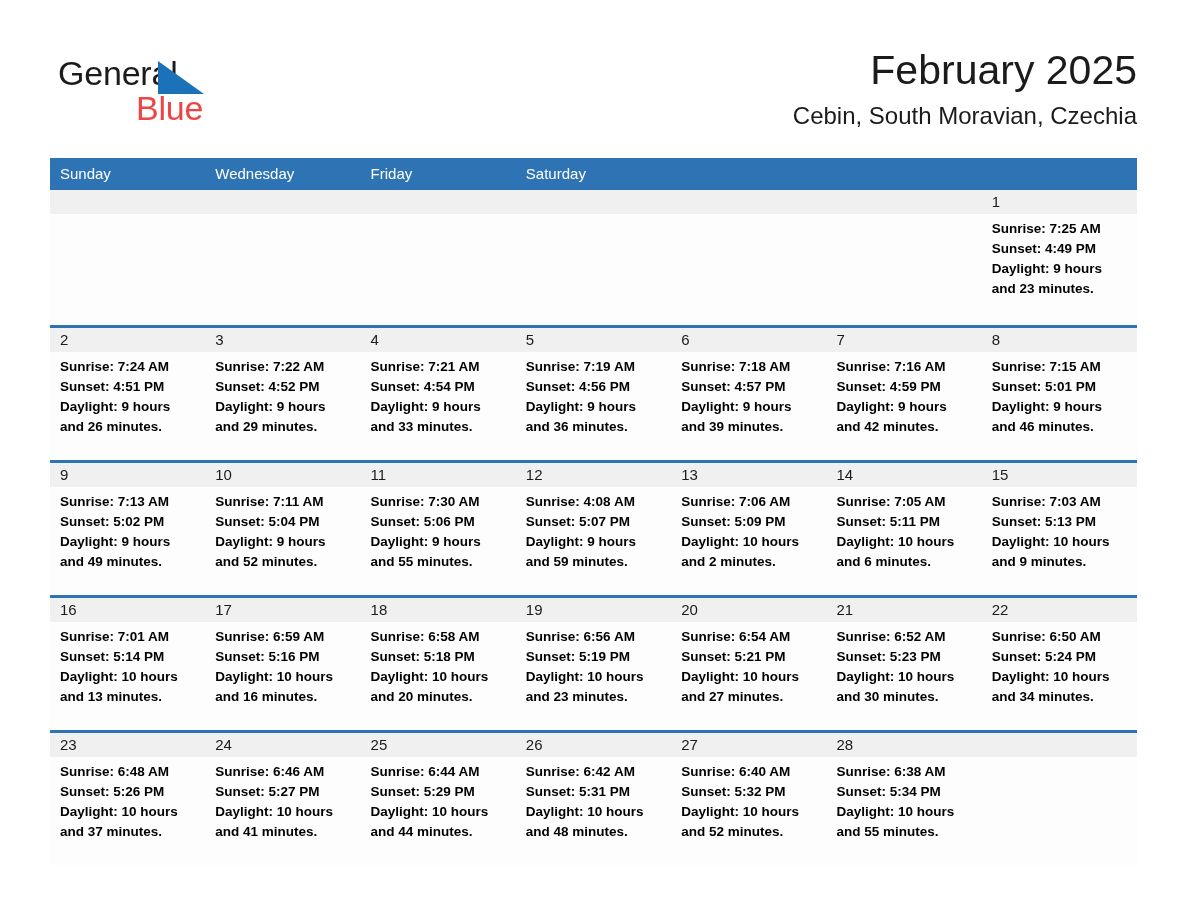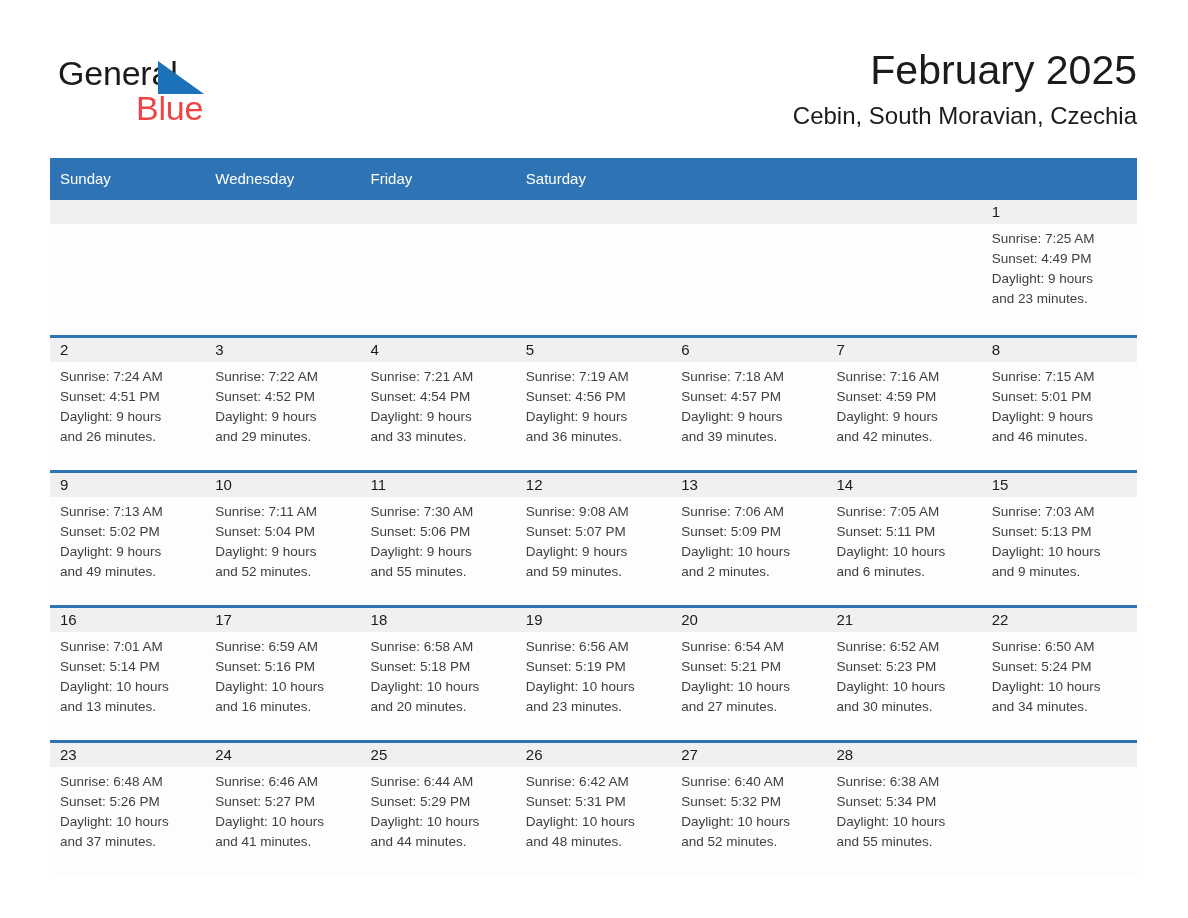--- a/index.html
+++ b/index.html
@@ -98,21 +98,21 @@
     position: absolute;
     left: 50px;
     top: 158px;
     width: 1087px;
   }
 
   .dow-row {
     display: grid;
     grid-template-columns: repeat(7, 1fr);
     background: #2e74b5;
-    height: 42px;
+    height: 32px;
   }
 
   .dow-cell {
     display: flex;
     align-items: center;
     padding-left: 10px;
     color: #ffffff;
     font-size: 15px;
     line-height: 18px;
     font-weight: 400;
@@ -142,21 +142,22 @@
     font-size: 15px;
     line-height: 22px;
     color: #1b1b1b;
     font-weight: 400;
   }
 
   .day-info {
     padding: 5px 8px 0 10px;
     font-size: 13.5px;
     line-height: 20px;
-    color: #404040;
+    color: #000000;
+    font-weight: bold;
   }
 
   .day-info div { white-space: nowrap; }
 </style>
 </head>
 <body>
 
 <div class="page">
 
   <div class="header">
@@ -306,21 +307,21 @@
             <div class="day-info">
               <div>Sunrise: 7:30 AM</div>
               <div>Sunset: 5:06 PM</div>
               <div>Daylight: 9 hours</div>
               <div>and 55 minutes.</div>
             </div>
           </div>
           <div class="day-cell">
             <div class="day-number">12</div>
             <div class="day-info">
-              <div>Sunrise: 9:08 AM</div>
+              <div>Sunrise: 4:08 AM</div>
               <div>Sunset: 5:07 PM</div>
               <div>Daylight: 9 hours</div>
               <div>and 59 minutes.</div>
             </div>
           </div>
           <div class="day-cell">
             <div class="day-number">13</div>
             <div class="day-info">
               <div>Sunrise: 7:06 AM</div>
               <div>Sunset: 5:09 PM</div>

